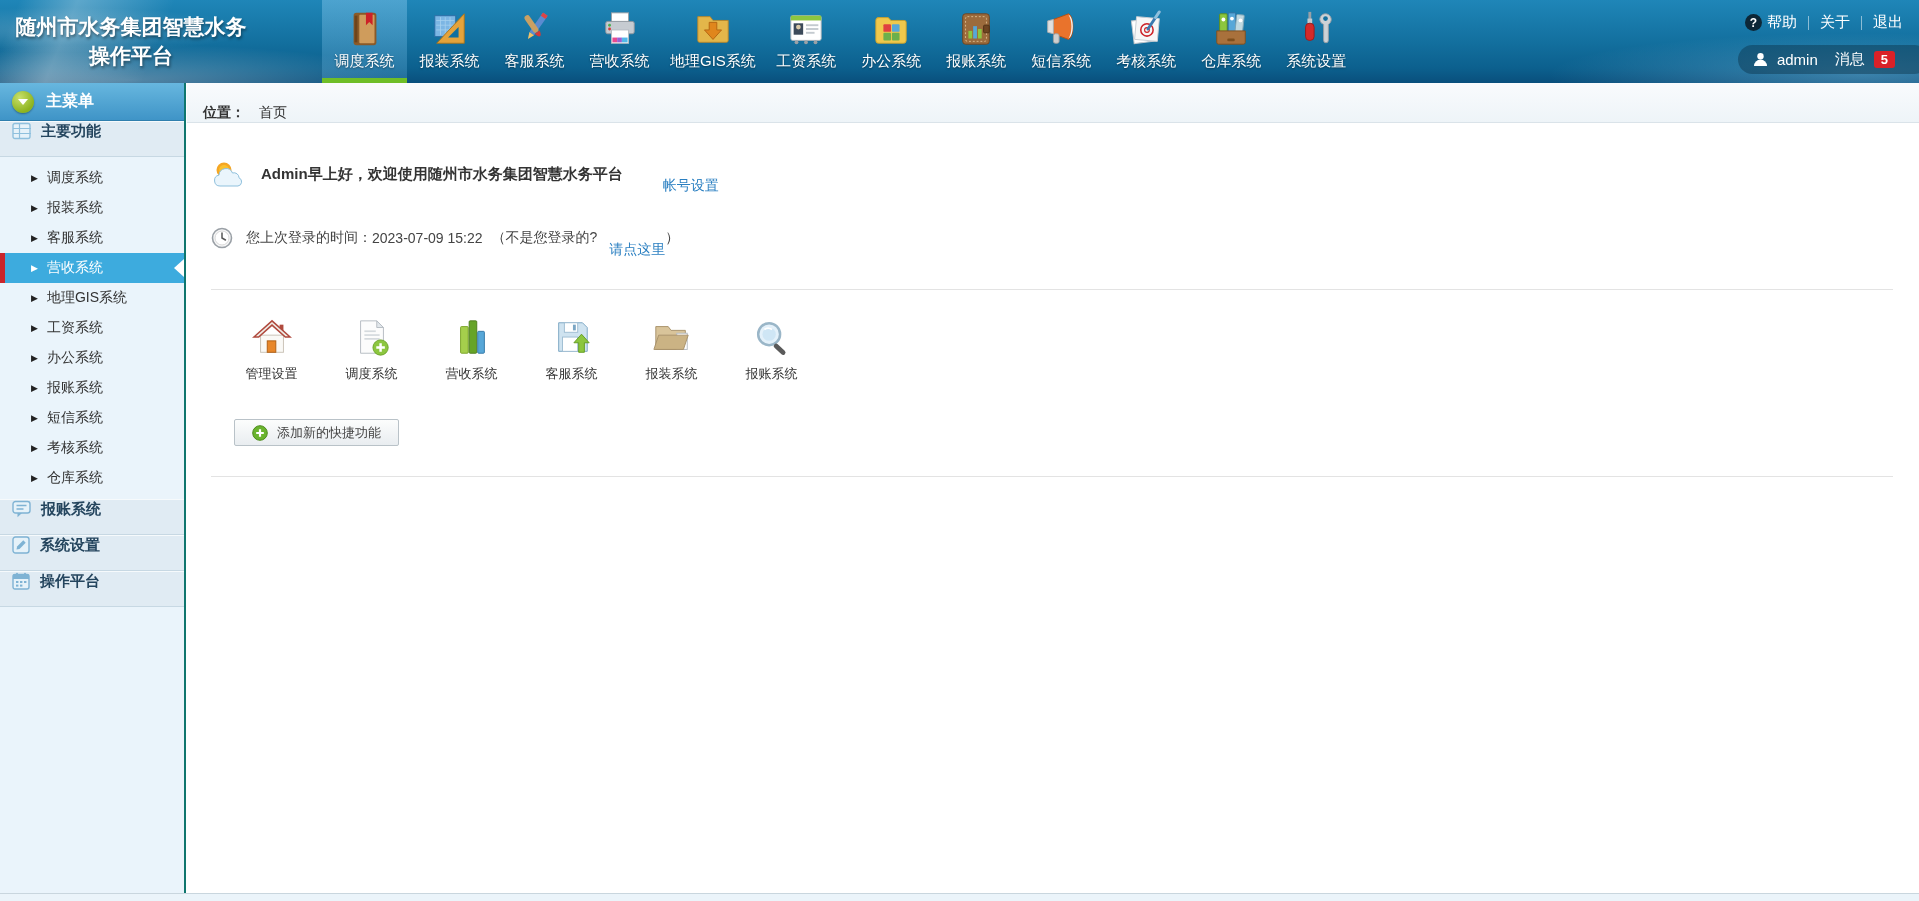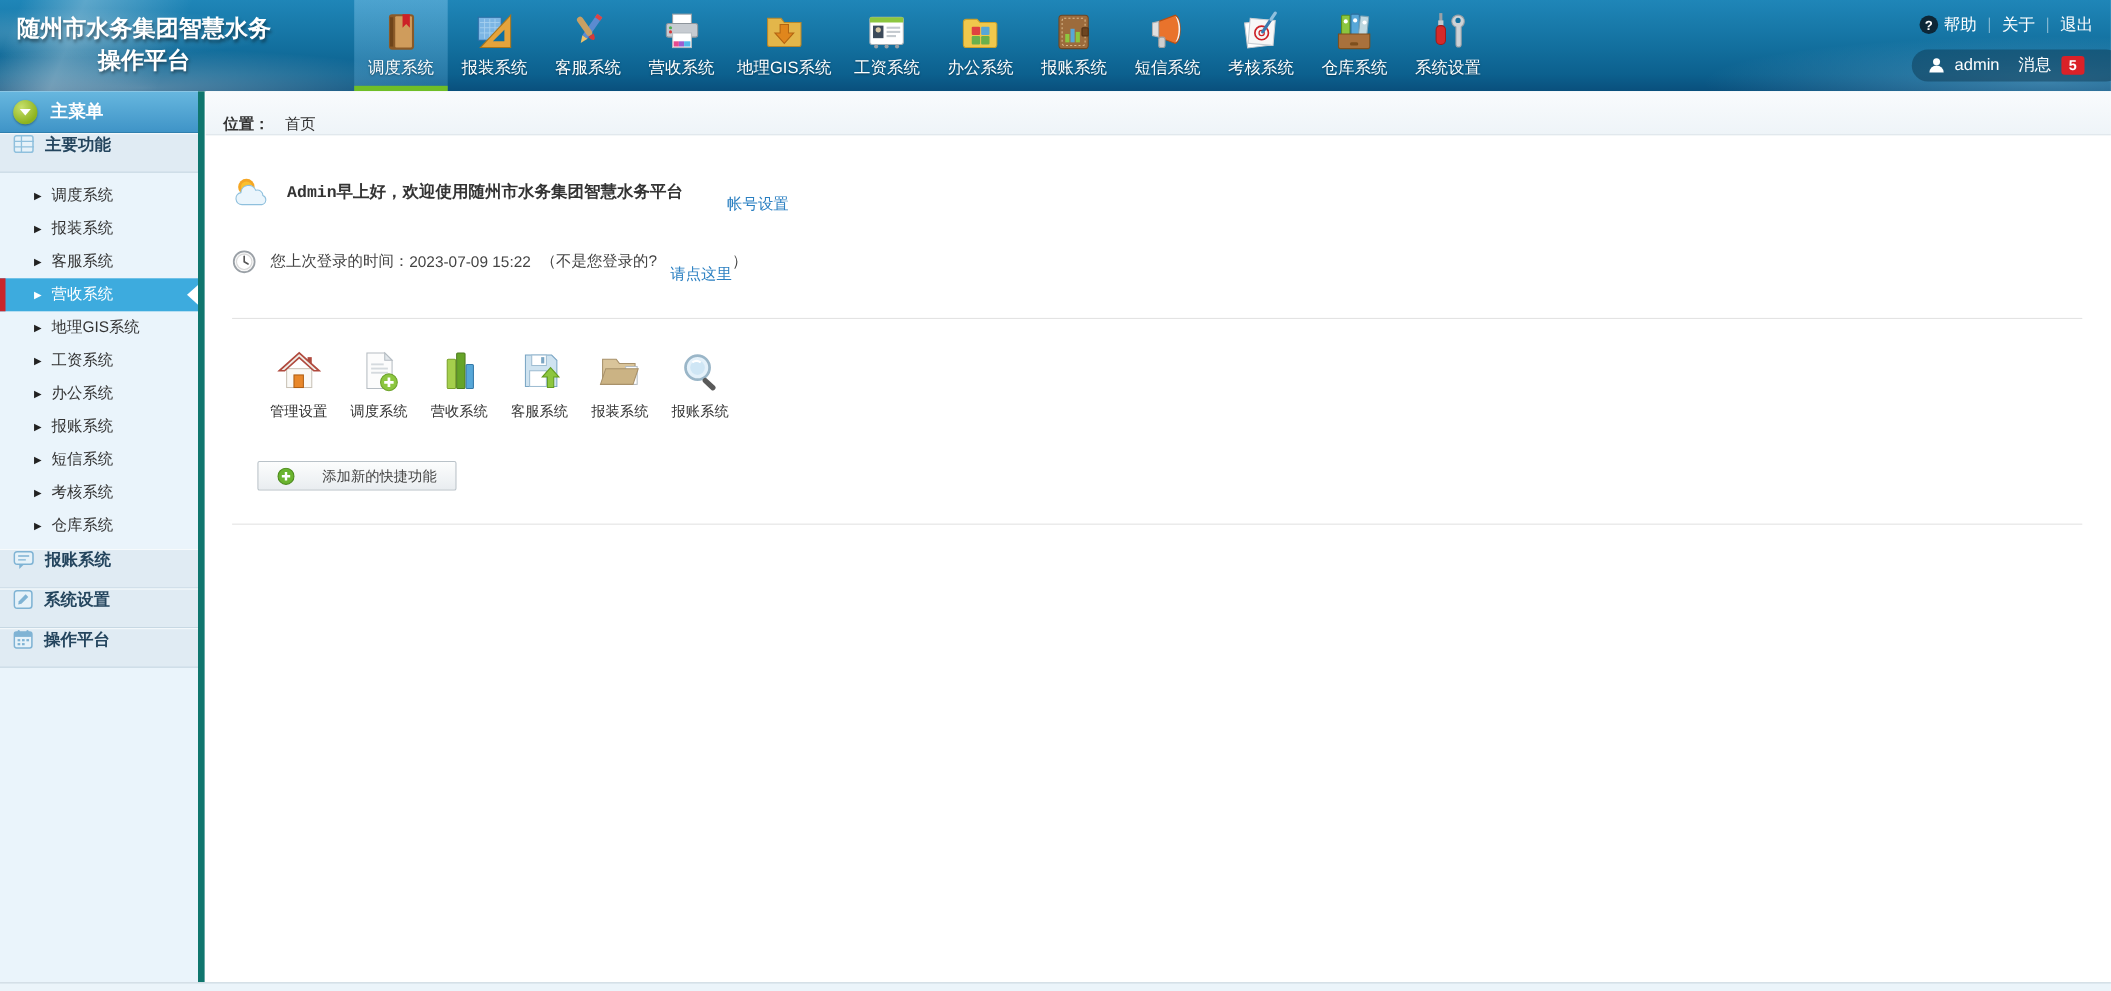--- a/index.html
+++ b/index.html
@@ -37,21 +37,21 @@
                  font-size:12px; font-weight:bold; display:flex; align-items:center;
                  justify-content:center; text-shadow:none; }
   .user-pill { position:absolute; top:45px; right:-10px; height:29px;
                padding:0 34px 0 15px; border-radius:15px; background:rgba(8,42,62,.40);
                display:flex; align-items:center; gap:9px; color:#fff; font-size:15px; cursor:pointer; }
   .badge { background:#da2128; border-radius:3px; color:#fff; font-size:13px;
            font-weight:bold; padding:2px 7px; line-height:1; }
 
   
   .sidebar { position:absolute; left:0; top:83px; bottom:8px; width:186px;
-             background:#eaf4fb; border-right:6px solid #0f766e; }
+             background:#eaf4fb; border-right:2px solid #0f766e; }
   .menu-hdr { height:38px; background:linear-gradient(180deg,#67b7df,#3f94c7);
               border-bottom:1px solid #2f7fae; display:flex; align-items:center; gap:12px;
               padding-left:12px; color:#fff; font-weight:bold; font-size:16px; cursor:pointer; }
   .menu-circle { width:22px; height:22px; border-radius:50%;
                  background:radial-gradient(circle at 35% 30%, #c8e06c, #8db31e 70%);
                  display:flex; align-items:center; justify-content:center;
                  box-shadow:0 1px 2px rgba(0,0,0,.35); }
   .menu-caret { width:0; height:0; border-left:5px solid transparent;
                 border-right:5px solid transparent; border-top:6px solid #fff; }
   .sec-hdr { height:36px; background:#e0ebf3; border-top:1px solid #f6fafc;
@@ -69,32 +69,32 @@
                border-bottom:9px solid transparent; border-right:10px solid #fff; }
 
   
   .main { position:absolute; left:187px; top:83px; right:0; bottom:8px; background:#fff; }
   .crumb { height:40px; background:linear-gradient(180deg,#f9fbfd,#eef4f8);
            border-bottom:1px solid #dae3e9; display:flex; align-items:flex-end;
            padding-left:16px; font-size:14px; color:#333; }
   .crumb .loc { font-weight:bold; margin-right:14px; }
   .content { padding:30px 26px 0 24px; }
   .welcome-row { display:flex; align-items:center; gap:14px; }
-  .welcome-text { font-size:15px; font-weight:bold; color:#333;font-family:Liberation Mono, monospace; }
+  .welcome-text { font-size:15px; font-weight:bold; color:#333; }
   .link { color:#2a7fc1; font-size:14px; cursor:pointer;margin-top:24px; }
   .welcome-row .link { margin-left:26px; font-weight:normal; }
   .login-row { display:flex; align-items:center; margin-top:22px; font-size:14px; color:#444; }
   .login-row .icon { margin-right:13px; display:flex; }
   .login-row .mid { margin-left:9px; }
   .login-row .link { margin-left:12px; }
   .divider { border-top:1px solid #e3e3e3; margin-top:30px; }
-  .shortcuts { display:flex; margin-top:28px; padding-left:24px; }
+  .shortcuts { display:flex; margin-top:28px; padding-left:24px;gap:27px; }
   .shortcut { width:73px; display:flex; flex-direction:column; align-items:center; cursor:pointer; }
   .shortcut-label { font-size:13px; color:#333; margin-top:7px; white-space:nowrap; }
-  .add-btn { margin:36px 0 0 23px; display:inline-flex; align-items:center; gap:25px;
+  .add-btn { margin:36px 0 0 23px; display:inline-flex; align-items:center; gap:9px;
              height:27px; padding:0 17px; background:linear-gradient(180deg,#fcfdfd,#e9edf0);
              border:1px solid #b9c2c8; border-radius:2px; font-size:13px; color:#444; cursor:pointer; }
   .footer-strip { position:absolute; left:0; right:0; bottom:0; height:8px;
                   background:#ebf4fa; border-top:1px solid #c9d6de; }
 </style>
 </head>
 <body>
 
 <div class="hdr">
   <div class="logo">

